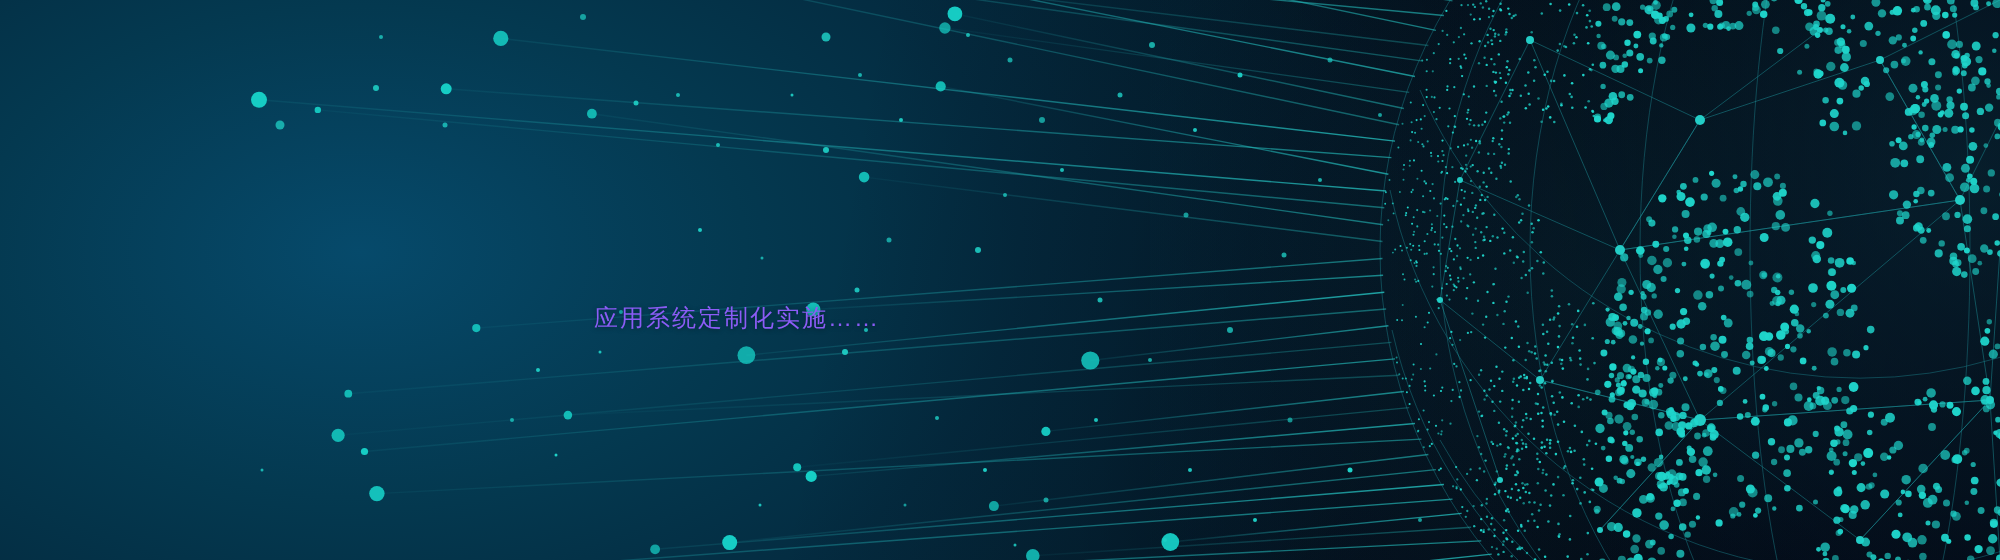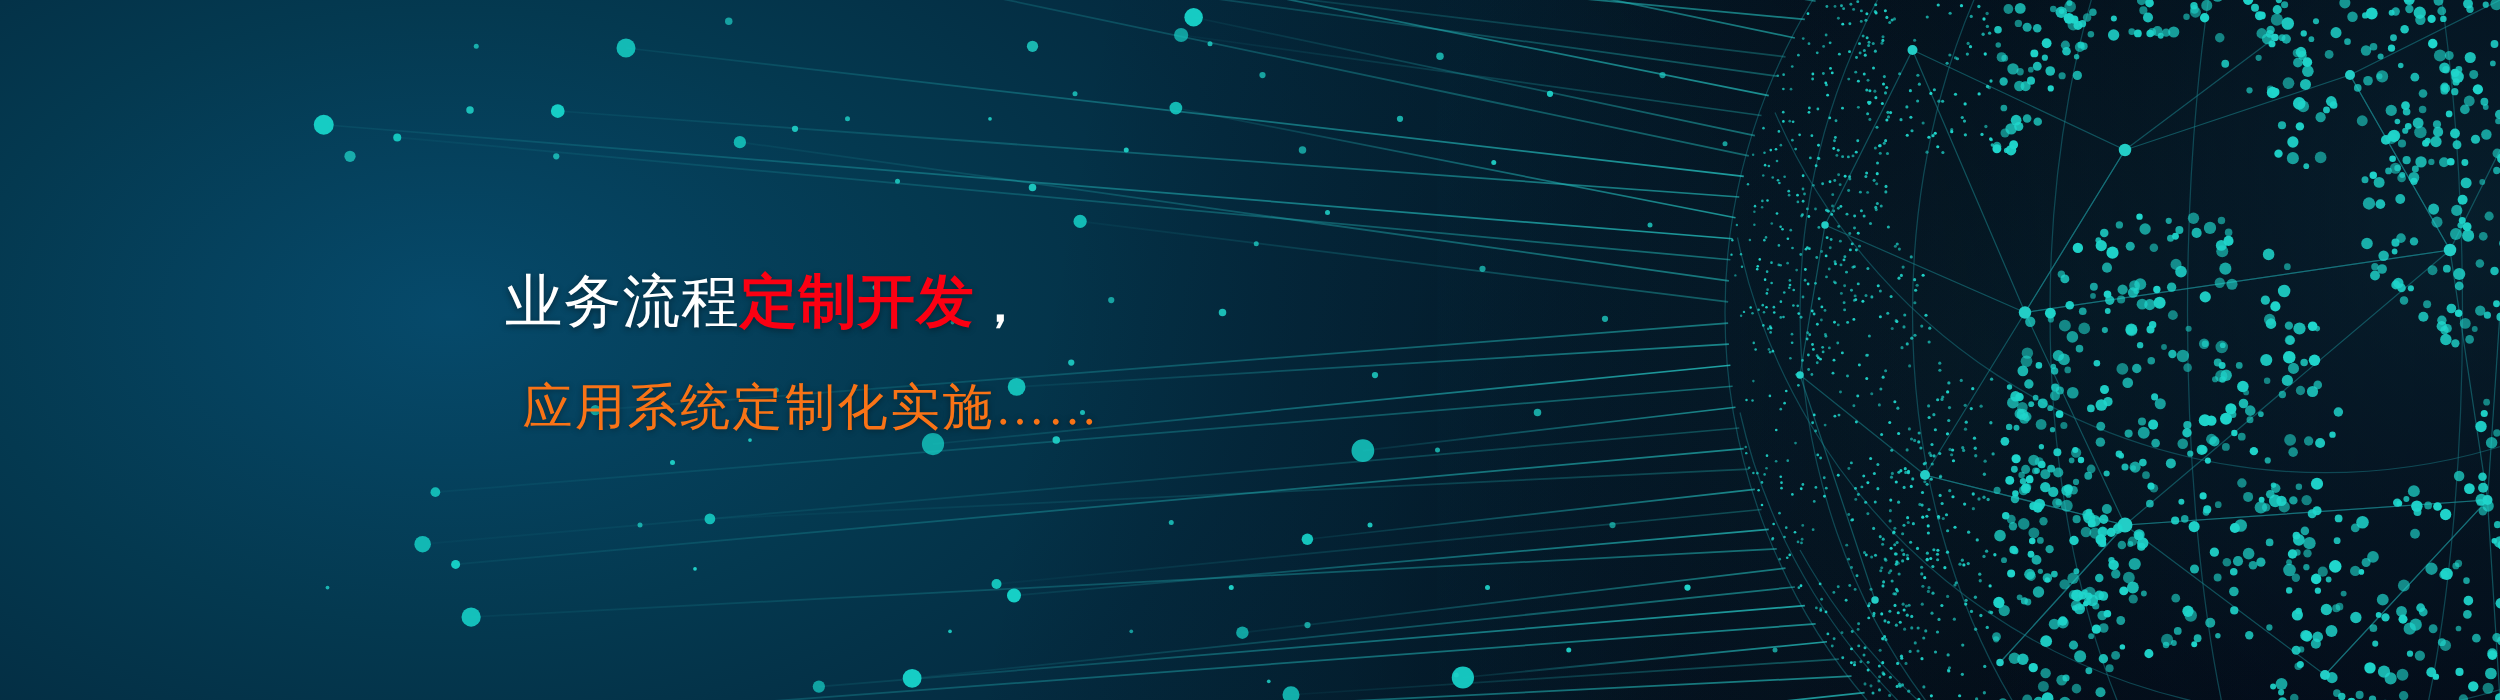--- a/index.html
+++ b/index.html
@@ -74,26 +74,25 @@
     letter-spacing:1px;
     text-shadow:0 1px 5px rgba(0,0,0,0.35);
   }
   .t-comma{
     color:#ffffff;
     font-size:40px;
     font-weight:700;
     letter-spacing:0;
   }
   .t-sub{
-    color:#f97316;
-    font-size:40px;
+    color:#8b5cf6;
+    font-size:24px;
     font-weight:400;
     letter-spacing:2px;
     text-shadow:0 1px 5px rgba(0,0,0,0.40);
-    font-family:Liberation Serif, serif;
   }
 </style>
 </head>
 <body>
 
 <div id="stage">
 
   <div class="bg-base"></div>
   <div class="bg-dark-right"></div>
   <div class="bg-glow"></div>
@@ -2144,21 +2143,18 @@
           <circle cx="905" cy="505" r="1.5" opacity="0.68"></circle>
           <circle cx="1420" cy="520" r="2.0" opacity="0.71"></circle>
           <circle cx="760" cy="505" r="1.5" opacity="0.90"></circle>
           <circle cx="1165" cy="540" r="2.0" opacity="0.72"></circle>
           <circle cx="1015" cy="545" r="1.5" opacity="0.85"></circle>
         </g>
     </g>
   </svg>
 
   <div class="headline-wrap">
-    <div class="line1">
-      <span class="t-white">业务流程</span><span class="t-red">定制开发</span><span class="t-comma">，</span>
-    </div>
     <div class="line2">
       <span class="t-sub">应用系统定制化实施……</span>
     </div>
   </div>
 
 </div>
 
 </body></html>

